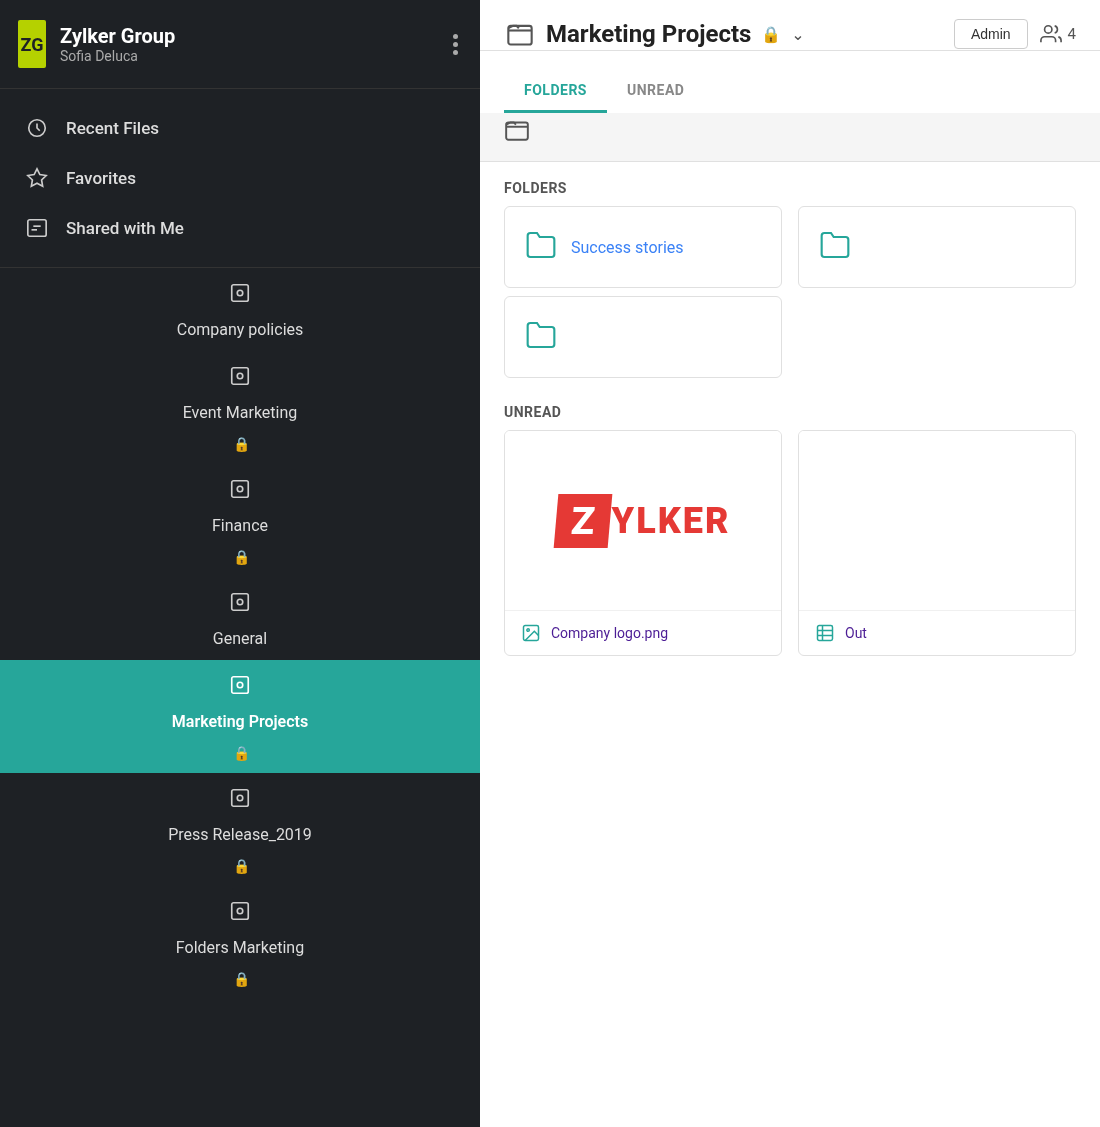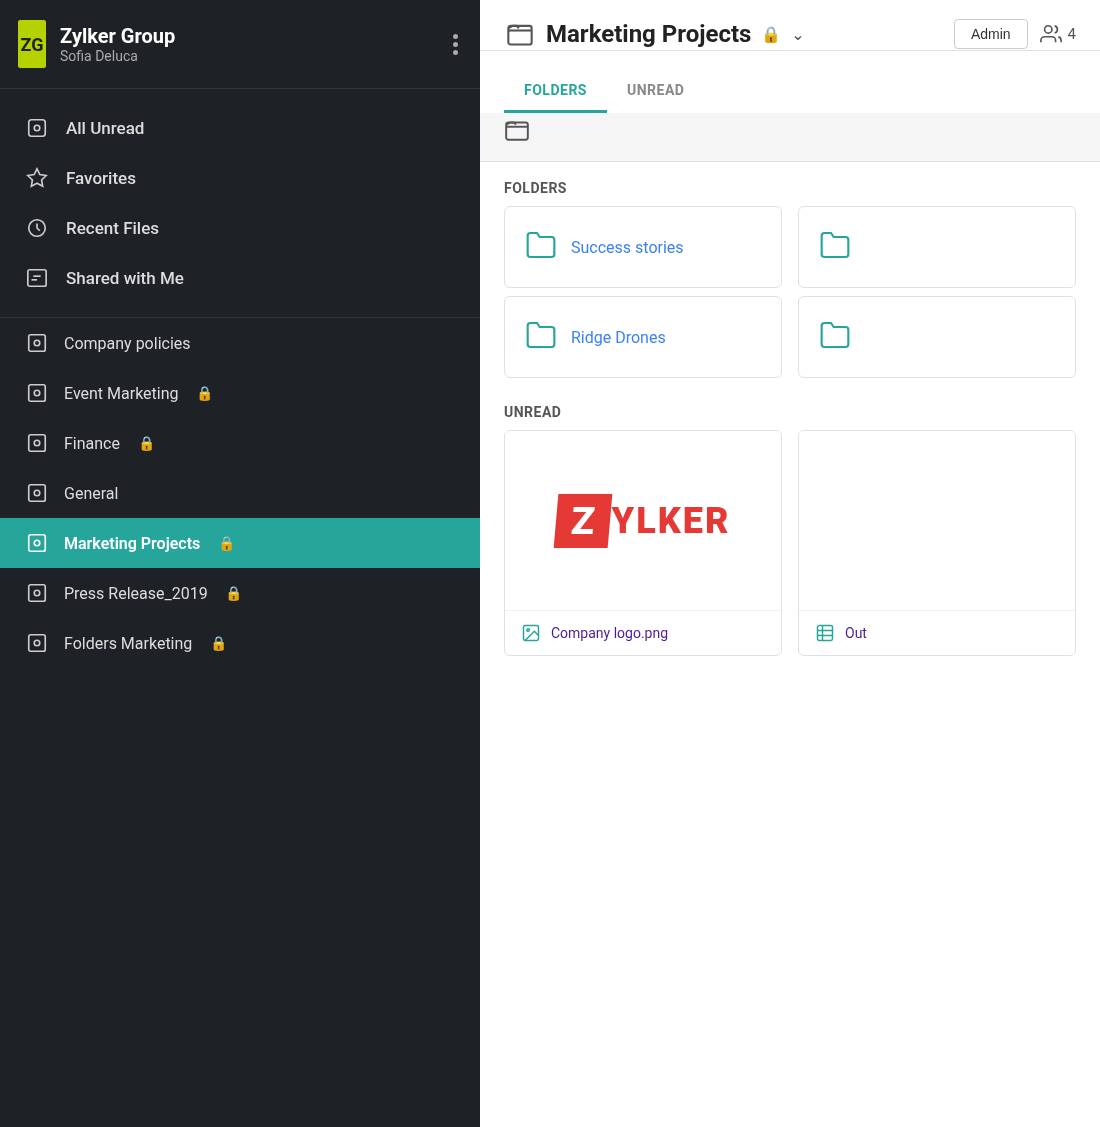--- a/index.html
+++ b/index.html
@@ -131,20 +131,21 @@
 
     .folder-item {
       display: flex;
       align-items: center;
       padding: 12px 24px;
       gap: 14px;
       cursor: pointer;
       font-size: 16px;
       color: #ddd;
       font-weight: 400;
+      flex-direction: column;
     }
     .folder-item.active {
       background: #26a69a;
       color: #fff;
       font-weight: 600;
     }
     .folder-item.active .folder-icon-svg svg {
       stroke: #fff;
     }
     .folder-icon-svg {
@@ -441,42 +442,33 @@
       <span></span>
         <span></span>
         <span></span>
     </div>
   </div>
 
   <nav class="sidebar-nav">
     <div class="nav-item">
       <div class="nav-icon">
         <svg viewBox="0 0 24 24">
-            <rect x="3" y="3" width="18" height="18" rx="3"></rect>
-            <circle cx="12" cy="12" r="3"></circle>
+            <circle cx="12" cy="12" r="9"></circle>
+            <polyline points="12 7 12 12 15 15"></polyline>
           </svg>
       </div>
-      <span>All Unread</span>
+      <span>Recent Files</span>
     </div>
     <div class="nav-item">
       <div class="nav-icon">
         <svg viewBox="0 0 24 24">
             <polygon points="12 2 15.09 8.26 22 9.27 17 14.14 18.18 21.02 12 17.77 5.82 21.02 7 14.14 2 9.27 8.91 8.26 12 2"></polygon>
           </svg>
       </div>
       <span>Favorites</span>
-    </div>
-    <div class="nav-item">
-      <div class="nav-icon">
-        <svg viewBox="0 0 24 24">
-            <circle cx="12" cy="12" r="9"></circle>
-            <polyline points="12 7 12 12 15 15"></polyline>
-          </svg>
-      </div>
-      <span>Recent Files</span>
     </div>
     <div class="nav-item">
       <div class="nav-icon">
         <svg viewBox="0 0 24 24">
             <rect x="2" y="3" width="20" height="18" rx="2"></rect>
             <line x1="8" y1="10" x2="16" y2="10"></line>
             <line x1="6" y1="14" x2="12" y2="14"></line>
           </svg>
       </div>
       <span>Shared with Me</span>
@@ -615,28 +607,20 @@
       <div class="folder-card-partial folder-card">
         <div class="folder-card-icon">
           <svg viewBox="0 0 24 24">
               <path d="M22 19a2 2 0 0 1-2 2H4a2 2 0 0 1-2-2V5a2 2 0 0 1 2-2h5l2 3h9a2 2 0 0 1 2 2z"></path>
             </svg>
         </div>
       </div>
     </div>
 
     <div class="folders-grid" style="margin-top: 0;">
-      <div class="folder-card">
-        <div class="folder-card-icon">
-          <svg viewBox="0 0 24 24">
-              <path d="M22 19a2 2 0 0 1-2 2H4a2 2 0 0 1-2-2V5a2 2 0 0 1 2-2h5l2 3h9a2 2 0 0 1 2 2z"></path>
-            </svg>
-        </div>
-        <span class="folder-card-name">Ridge Drones</span>
-      </div>
       <div class="folder-card-partial folder-card">
         <div class="folder-card-icon">
           <svg viewBox="0 0 24 24">
               <path d="M22 19a2 2 0 0 1-2 2H4a2 2 0 0 1-2-2V5a2 2 0 0 1 2-2h5l2 3h9a2 2 0 0 1 2 2z"></path>
             </svg>
         </div>
       </div>
     </div>
 
     <div class="section-label">UNREAD</div>

